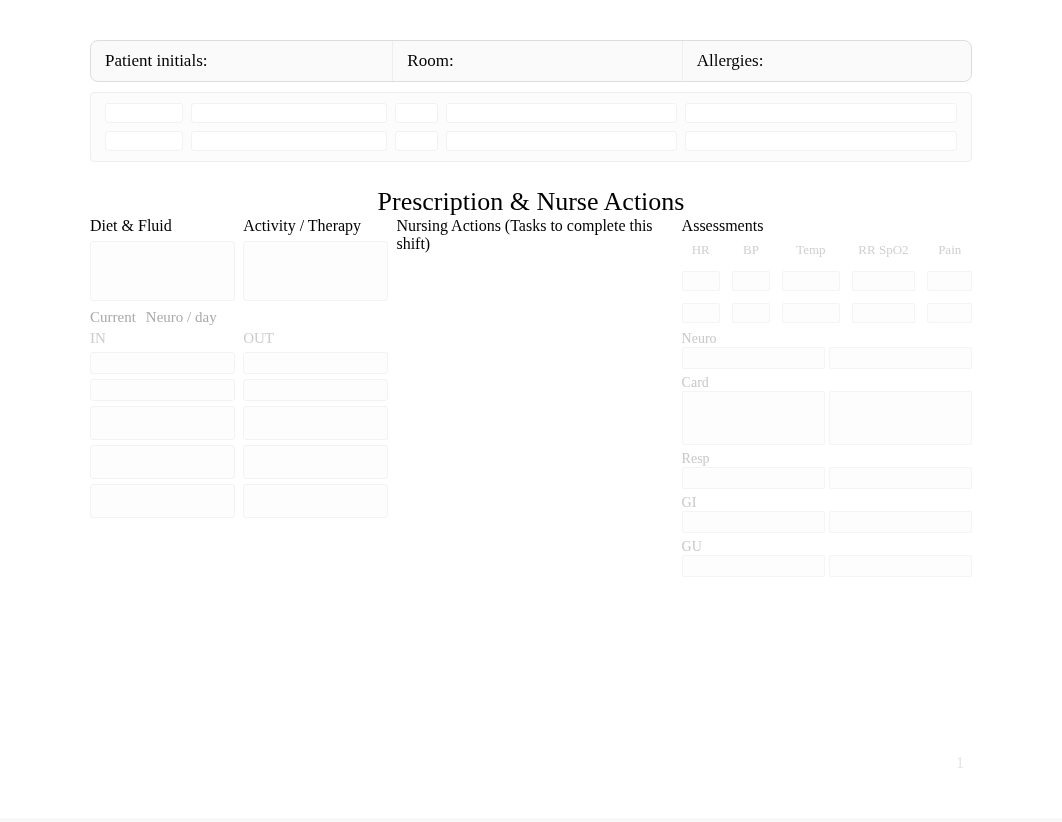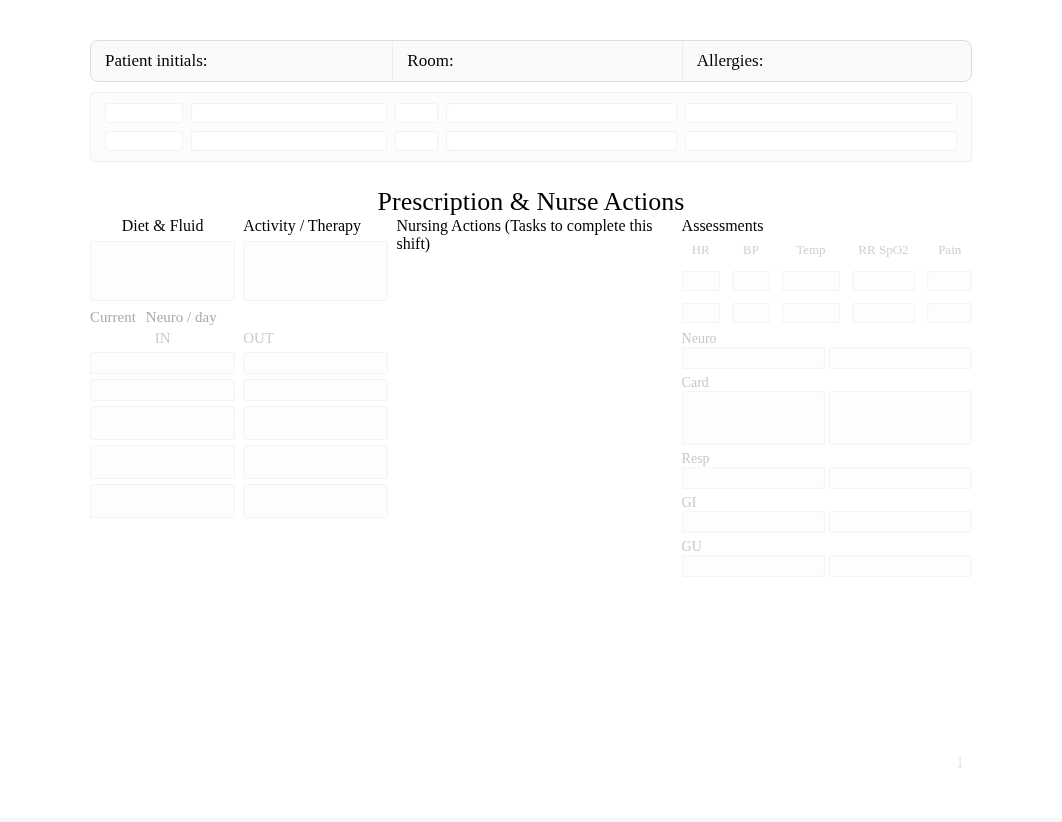--- a/index.html
+++ b/index.html
@@ -53,21 +53,21 @@
     .section-title {
       font-size: 26px;
       font-weight: normal;
       text-align: center;
     }
 
     .main-cols {
       display: flex;
       gap: 8px;
     }
-    .col-diet { flex: 0.55; text-align: center; }
+    .col-diet { flex: 0.55; }
     .col-activity { flex: 0.55; }
     .col-nursing { flex: 1.05; }
     .col-assess { flex: 1.1; }
 
     .col-head {
       font-size: 16px;
       padding-bottom: 6px;
     }
     .stack-box {
       height: 60px;

